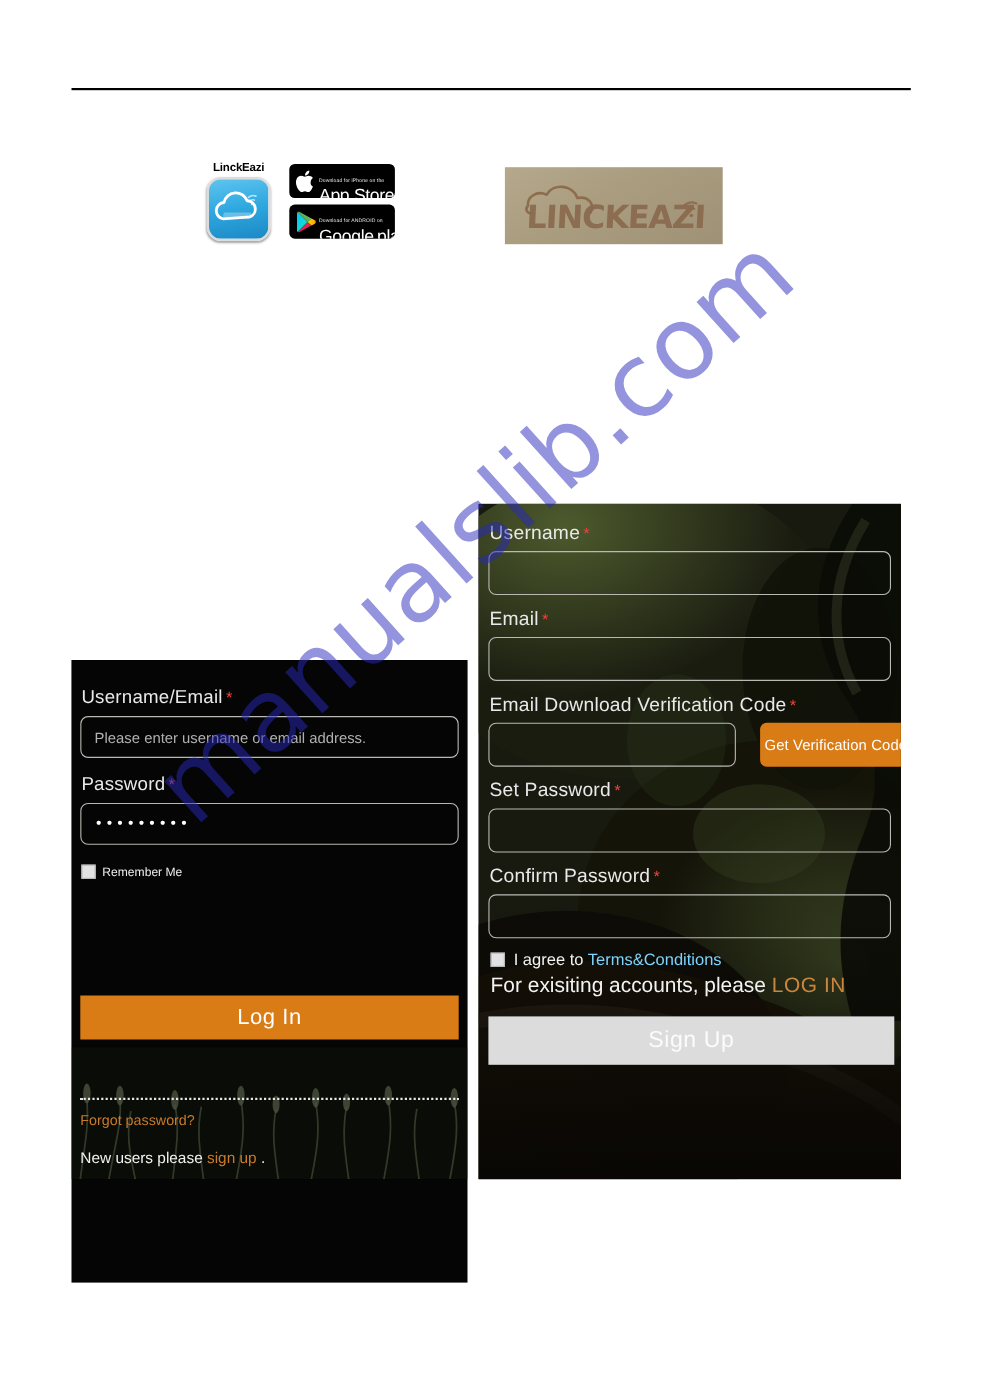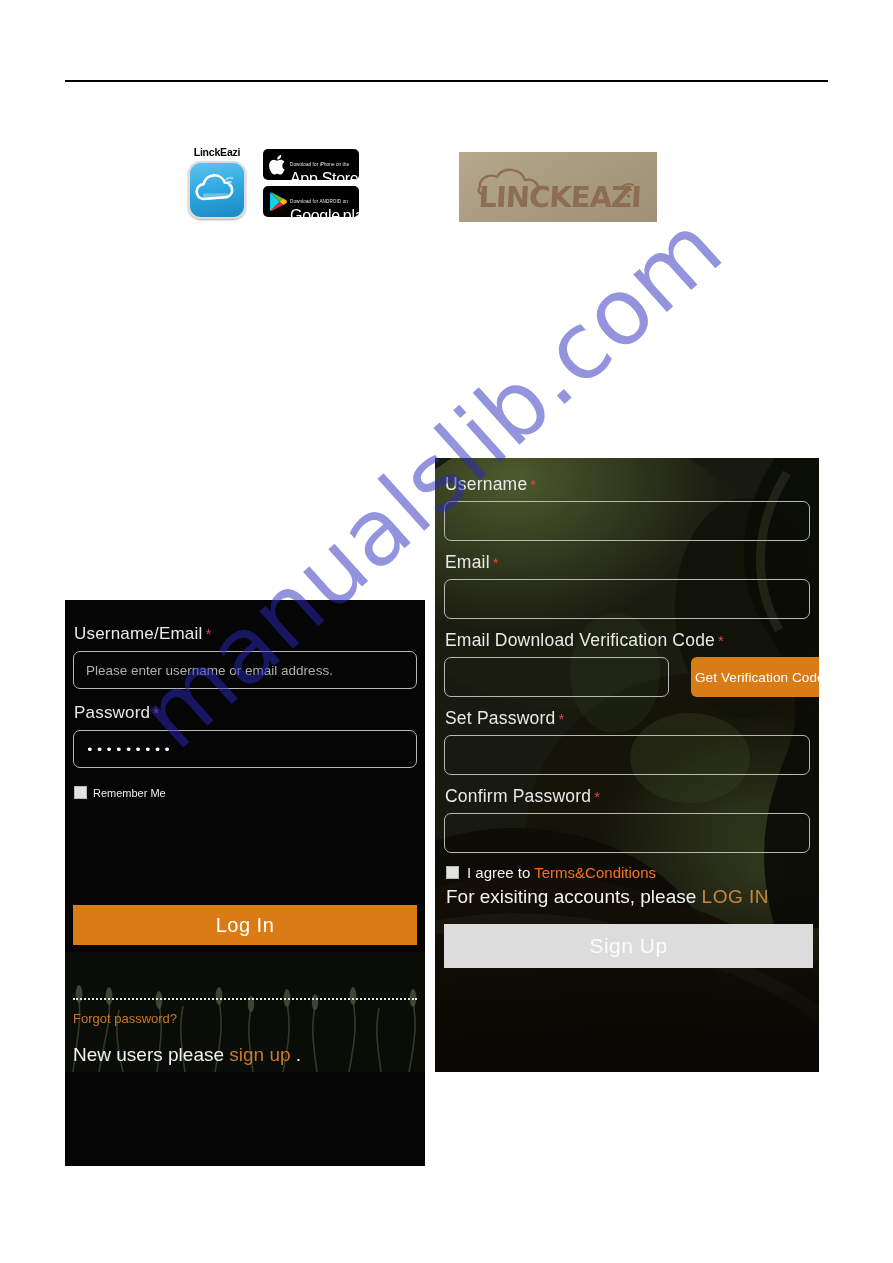--- a/index.html
+++ b/index.html
@@ -257,21 +257,21 @@
     color: #c97a2a;
     cursor: pointer;
     text-decoration: none;
     white-space: nowrap;
   }
   .signup-line {
     position: absolute;
     left: 8px;
     top: 444px;
     font-family: "Liberation Sans", sans-serif;
-    font-size: 19px;
+    font-size: 14px;
     font-weight: 300;
     color: #f1f1f1;
     white-space: nowrap;
   }
   .signup-line .lnk { color: #c97a2a; cursor: pointer; }
 
   
   #signup-panel {
     left: 435px;
     top: 458px;
@@ -309,21 +309,21 @@
     margin-left: 2px;
   }
   .agree-label {
     font-family: "Liberation Sans", sans-serif;
     color: #f2f2f2;
     font-size: 15px;
     font-weight: 300;
     margin-left: 8px;
     white-space: nowrap;
   }
-  .agree-label .lnk { color: #f97316; cursor: pointer; }
+  .agree-label .lnk { color: #7dd3fc; cursor: pointer; }
   .existing-line {
     margin-top: 5px;
     margin-left: 2px;
     font-family: "Liberation Sans", sans-serif;
     color: #f2f2f2;
     font-size: 19px;
     font-weight: 300;
     white-space: nowrap;
   }
   .existing-line .lnk { color: #c9863c; cursor: pointer; letter-spacing: 0.5px; }

